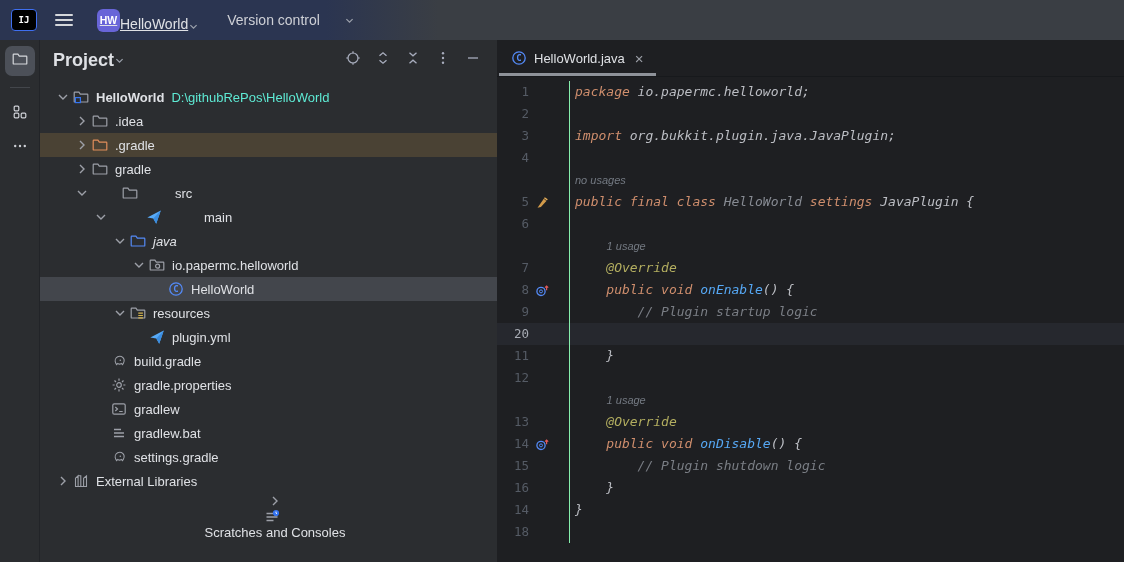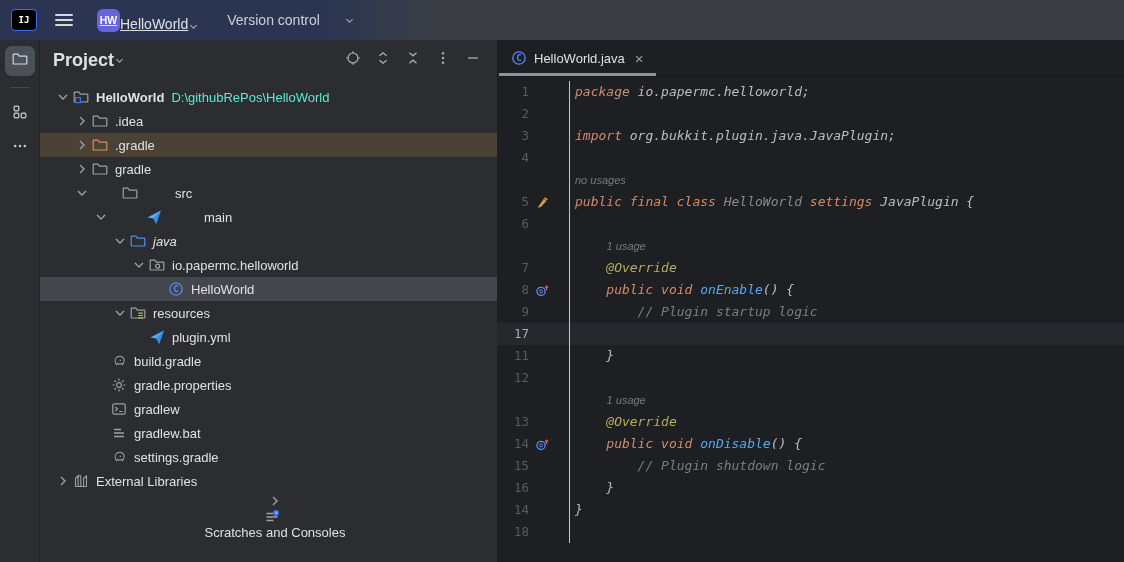--- a/index.html
+++ b/index.html
@@ -423,21 +423,21 @@
             </svg></span><span class="ctext"><span class="tk-kw">public final class</span><span class="tk-dim"> HelloWorld</span><span class="tk-kw"> settings</span><span class="tk-pl"> JavaPlugin {</span></span></div>
         <div class="crow"><span class="gnum">6</span><span class="gicon"></span><span class="ctext"></span></div>
         <div class="crow inlay"><span class="gnum"></span><span class="gicon"></span><span class="ctext" style="padding-left: 36.6px;">1 usage</span></div>
         <div class="crow"><span class="gnum">7</span><span class="gicon"></span><span class="ctext"><span class="tk-an">    @Override</span></span></div>
         <div class="crow"><span class="gnum">8</span><span class="gicon"><svg width="15" height="15" viewBox="0 0 15 15" fill="none">
               <circle cx="6" cy="8.4" r="4.1" stroke="#548af7" stroke-width="1.3"></circle>
               <circle cx="6" cy="8.4" r="1.5" stroke="#548af7" stroke-width="1"></circle>
               <path d="M11.6 7.2V3M10 4.6 11.6 3l1.6 1.6" stroke="#e05a5a" stroke-width="1.2"></path>
             </svg></span><span class="ctext"><span class="tk-kw">    public void</span><span class="tk-fn"> onEnable</span><span class="tk-pl">() {</span></span></div>
         <div class="crow"><span class="gnum">9</span><span class="gicon"></span><span class="ctext"><span class="tk-cm">        // Plugin startup logic</span></span></div>
-        <div class="crow current"><span class="gnum">17</span><span class="gicon"></span><span class="ctext"></span></div>
+        <div class="crow current"><span class="gnum">20</span><span class="gicon"></span><span class="ctext"></span></div>
         <div class="crow"><span class="gnum">11</span><span class="gicon"></span><span class="ctext"><span class="tk-pl">    }</span></span></div>
         <div class="crow"><span class="gnum">12</span><span class="gicon"></span><span class="ctext"></span></div>
         <div class="crow inlay"><span class="gnum"></span><span class="gicon"></span><span class="ctext" style="padding-left: 36.6px;">1 usage</span></div>
         <div class="crow"><span class="gnum">13</span><span class="gicon"></span><span class="ctext"><span class="tk-an">    @Override</span></span></div>
         <div class="crow"><span class="gnum">14</span><span class="gicon"><svg width="15" height="15" viewBox="0 0 15 15" fill="none">
               <circle cx="6" cy="8.4" r="4.1" stroke="#548af7" stroke-width="1.3"></circle>
               <circle cx="6" cy="8.4" r="1.5" stroke="#548af7" stroke-width="1"></circle>
               <path d="M11.6 7.2V3M10 4.6 11.6 3l1.6 1.6" stroke="#e05a5a" stroke-width="1.2"></path>
             </svg></span><span class="ctext"><span class="tk-kw">    public void</span><span class="tk-fn"> onDisable</span><span class="tk-pl">() {</span></span></div>
         <div class="crow"><span class="gnum">15</span><span class="gicon"></span><span class="ctext"><span class="tk-cm">        // Plugin shutdown logic</span></span></div>

